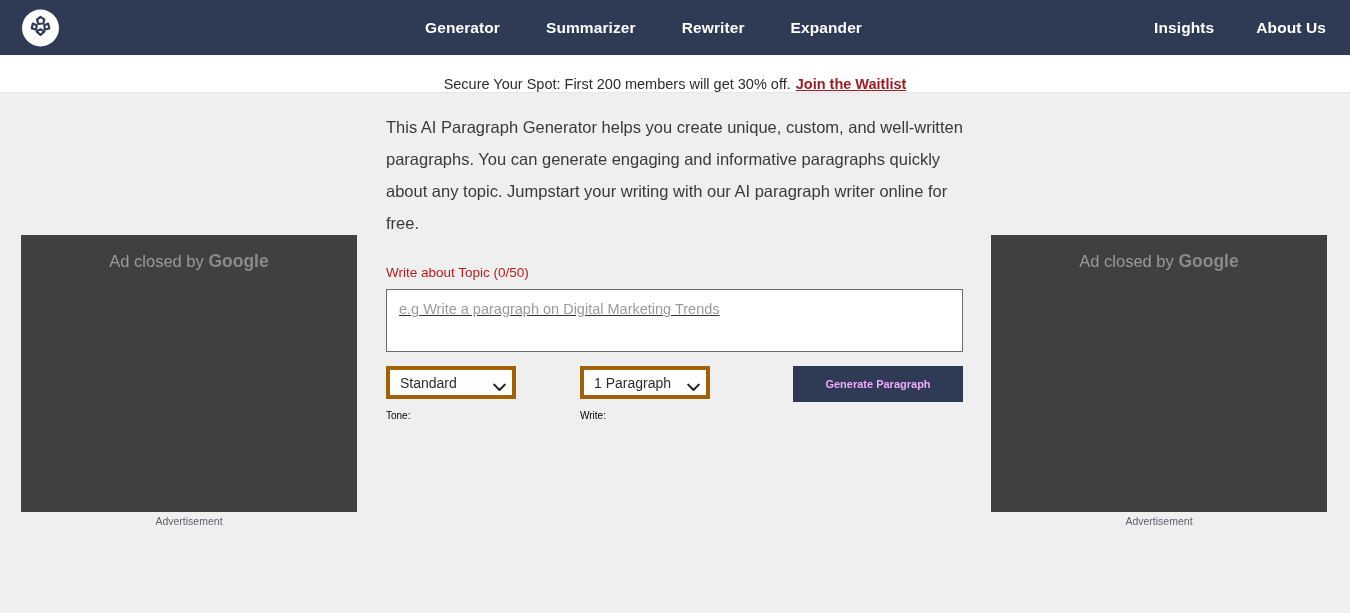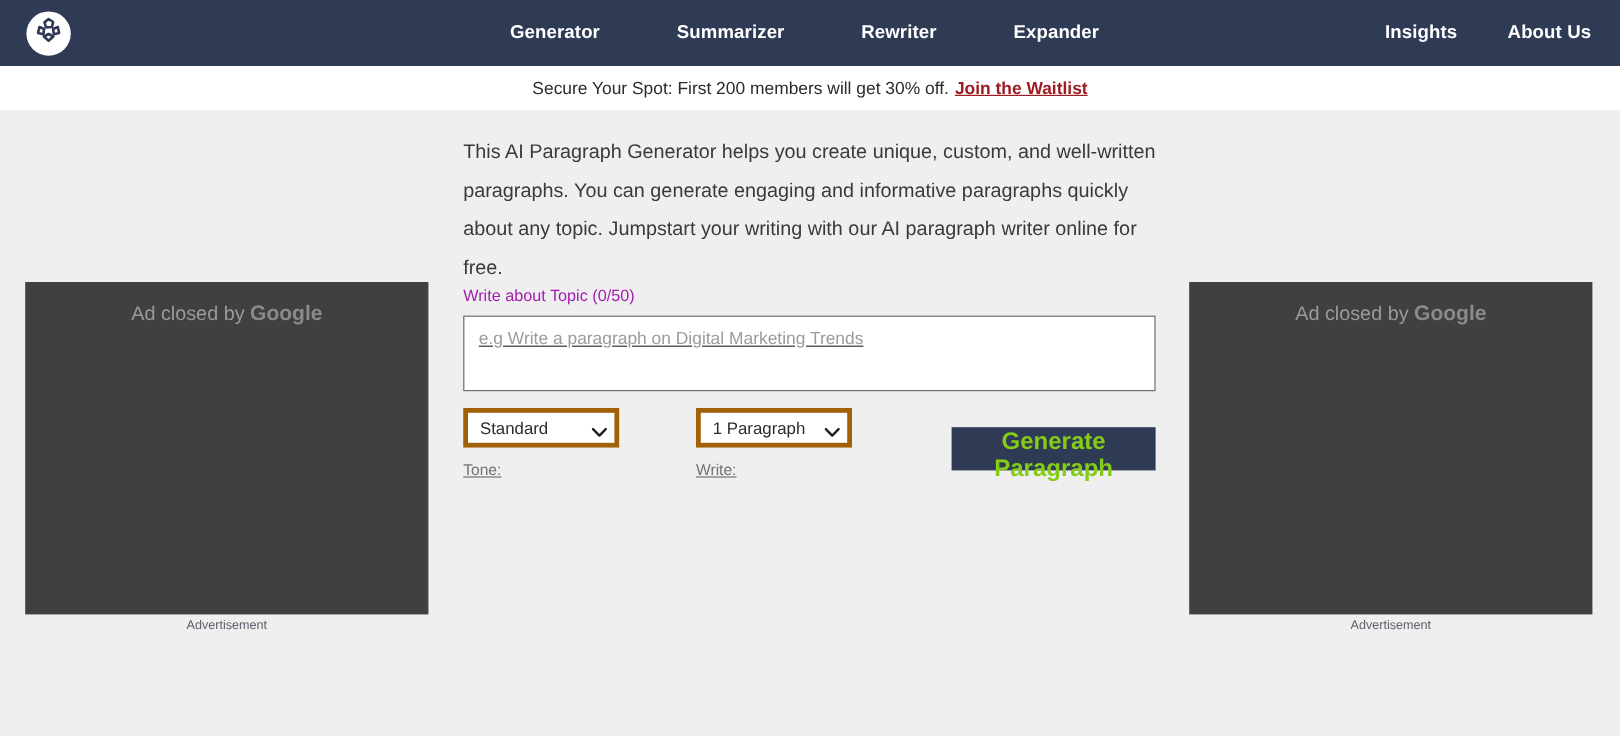--- a/index.html
+++ b/index.html
@@ -29,21 +29,21 @@
     width: 37px;
     height: 37px;
     border-radius: 50%;
     background: #ffffff;
     display: flex;
     align-items: center;
     justify-content: center;
   }
   .nav-center {
     display: flex;
-    gap: 64px;
+    gap: 46px;
     position: absolute;
     left: 425px;
     top: 50%;
     transform: translateY(-50%);
   }
   .nav-right {
     display: flex;
     gap: 42px;
     position: absolute;
     right: 24px;
@@ -58,21 +58,21 @@
     text-decoration: none;
     white-space: nowrap;
     cursor: pointer;
   }
 
   
   .announce {
     height: 38px;
     background: #ffffff;
     display: flex;
-    align-items: center;
+    align-items: flex-end;
     justify-content: center;
     font-size: 14.5px;
     color: #2b2b2b;
     border-bottom: 1px solid #e6e6e6;
   }
   .announce-link {
     color: #9e1b22;
     font-weight: 700;
     text-decoration: underline;
     margin-left: 5px;
@@ -128,21 +128,22 @@
     letter-spacing: -.2px;
   }
   .lede {
     font-size: 16.5px;
     line-height: 32px;
     color: #3a3a3a;
     margin: 18px 0 0 0;
   }
   .field-label {
     font-size: 13.5px;
-    color: #a21caf;
+    color: #b91c1c;
+    margin-top: 26px;
   }
   .topic-area {
     display: block;
     width: 577px;
     height: 63px;
     margin-top: 9px;
     border: 1px solid #6b6b6b;
     background: #ffffff;
     padding: 11px 12px;
     font-family: "Liberation Sans", sans-serif;
@@ -179,36 +180,35 @@
   }
   .select-group.write .sel { width: 130px; }
   .sel-wrap { position: relative; display: inline-block; }
   .chev {
     position: absolute;
     right: 10px;
     top: 12px;
     pointer-events: none;
   }
   .sub-label {
-    font-size: 13px;
-    color: #737373;
+    font-size: 10px;
+    color: #000000;
     margin-top: 11px;
-    text-decoration: underline;
   }
   .generate-btn {
     position: absolute;
     left: 407px;
-    top: 16px;
+    top: 0;
     width: 170px;
     height: 36px;
     background: #2f3b55;
-    color: #84cc16;
+    color: #f0abfc;
     border: none;
     font-family: "Liberation Sans", sans-serif;
-    font-size: 20px;
+    font-size: 11px;
     font-weight: 700;
     cursor: pointer;
   }
 </style>
 </head>
 <body>
 
 <div class="navbar">
 
   <div class="logo-wrap">

